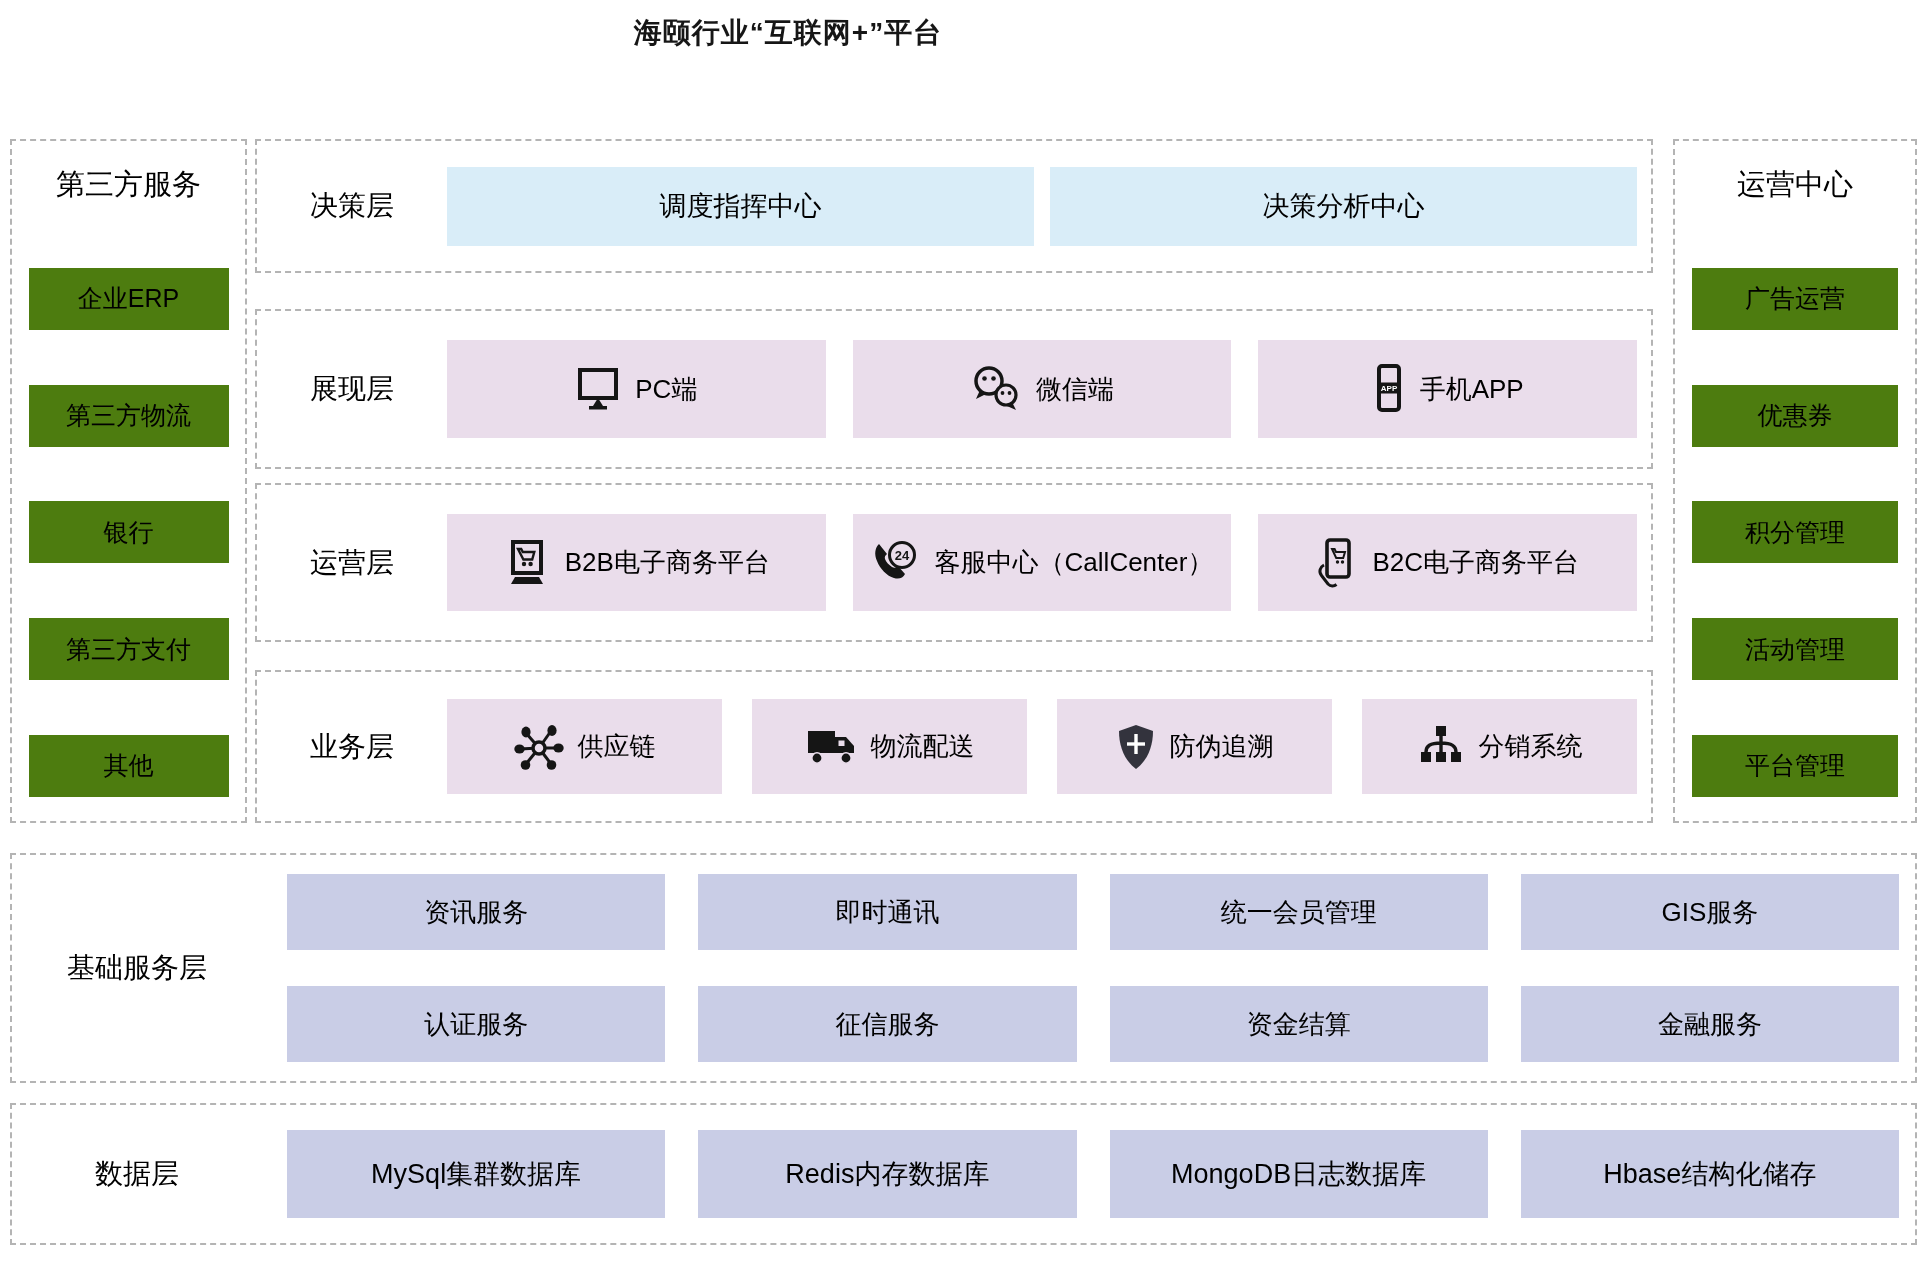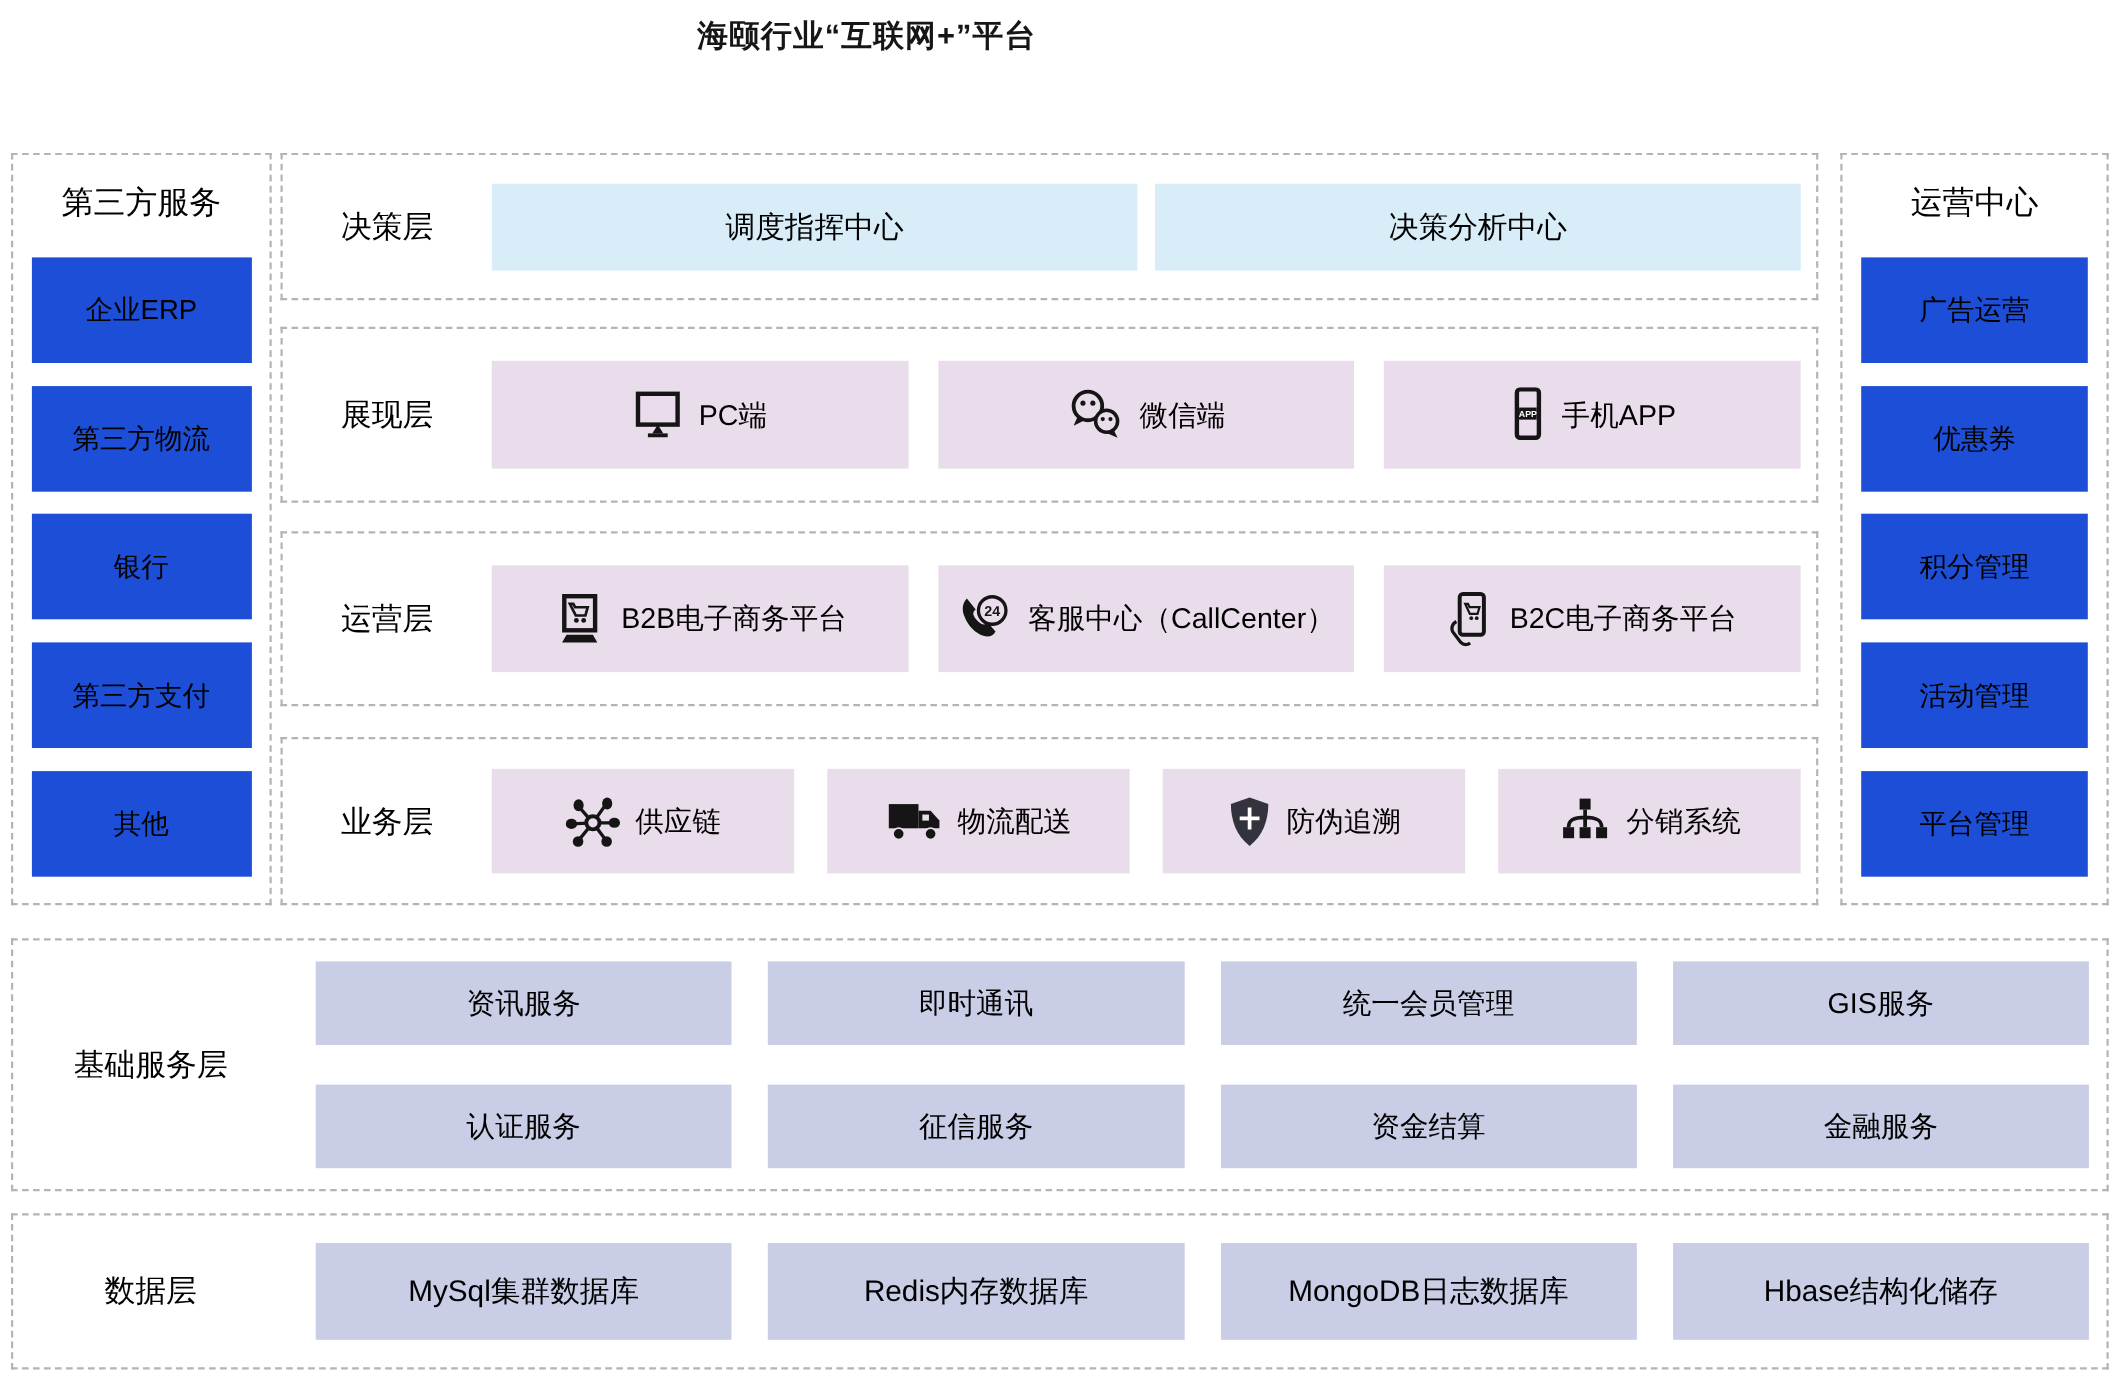--- a/index.html
+++ b/index.html
@@ -25,21 +25,21 @@
   
   .sidebar {
     display: flex; flex-direction: column; align-items: center;
     justify-content: space-between;
     padding: 16px 0 24px 0;
   }
   .sidebar.left  { left: 10px;  top: 139px; width: 237px; height: 684px; }
   .sidebar.right { left: 1673px; top: 139px; width: 244px; height: 684px; }
   .side-header { font-size: 29px; height: 56px; display: flex; align-items: center; font-family: Liberation Mono, monospace; }
   .side-box {
-    width: 200px; height: 96px; background: #1d4ed8;
+    width: 200px; height: 62px; background: #4d7c0f;
     display: flex; align-items: center; justify-content: center;
     font-size: 25px;
   }
   .sidebar.right .side-box { width: 206px; }
   
   .layer-row { left: 255px; width: 1398px; display: flex; align-items: center; }
   .row-label { width: 190px; flex: 0 0 auto; text-align: center; font-size: 28px; }
   .row-boxes { flex: 1; display: flex; padding-right: 14px; }
   .cell {
     flex: 1; display: flex; align-items: center; justify-content: center;
@@ -90,21 +90,21 @@
 </section>
 
 <section class="panel layer-row" style="top:139px;height:134px;">
   <div class="row-label">决策层</div>
   <div class="row-boxes" style="height:79px;gap:16px;">
     <div class="cell blue">调度指挥中心</div>
     <div class="cell blue">决策分析中心</div>
   </div>
 </section>
 
-<section class="panel layer-row" style="top:297px;height:160px;">
+<section class="panel layer-row" style="top:309px;height:160px;">
   <div class="row-label">展现层</div>
   <div class="row-boxes" style="height:98px;gap:27px;">
     <div class="cell pink">
       <svg width="46" height="44" viewBox="0 0 46 44">
         <rect x="5" y="3" width="36" height="28" fill="none" stroke="#151515" stroke-width="4"></rect>
         <path d="M23 31 l5 8 h-10 z" fill="#151515"></path>
         <rect x="14" y="39" width="18" height="3.5" fill="#151515"></rect>
       </svg>
       <span>PC端</span>
     </div>

